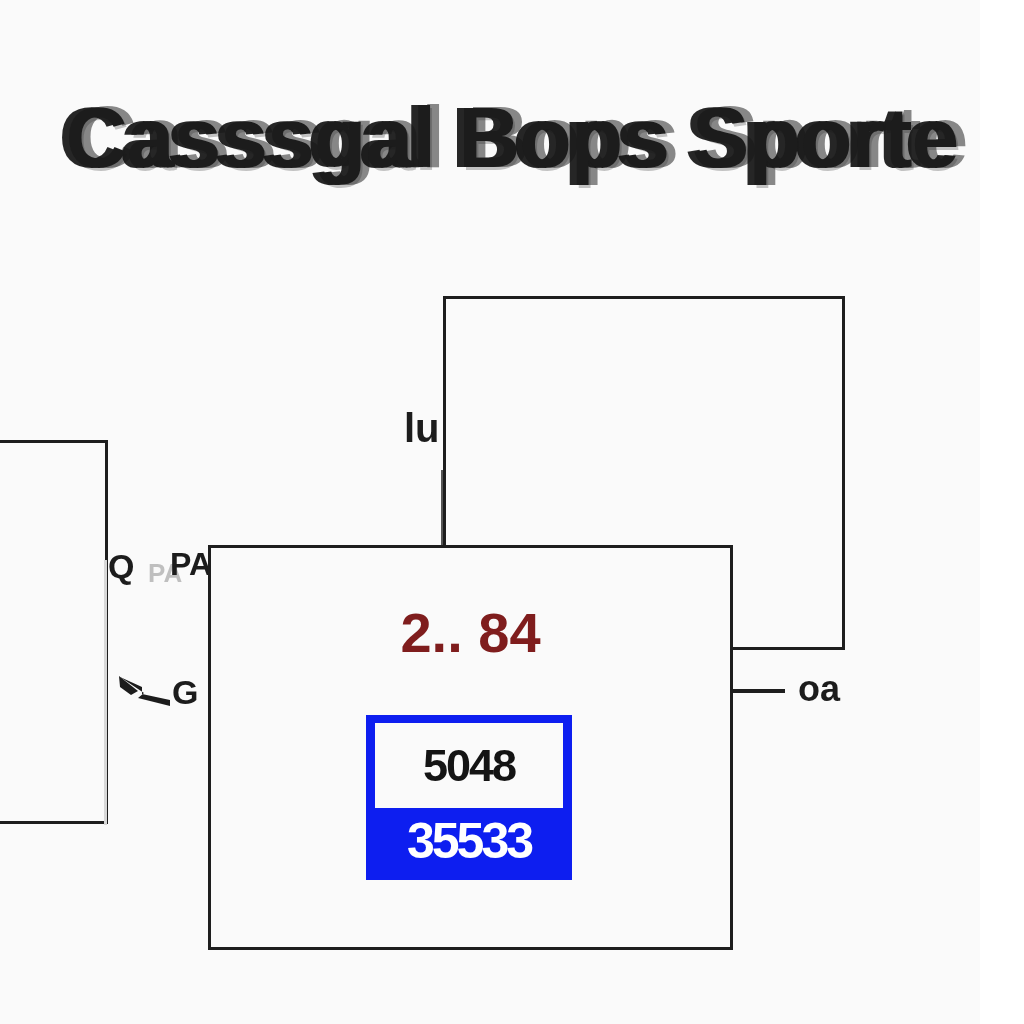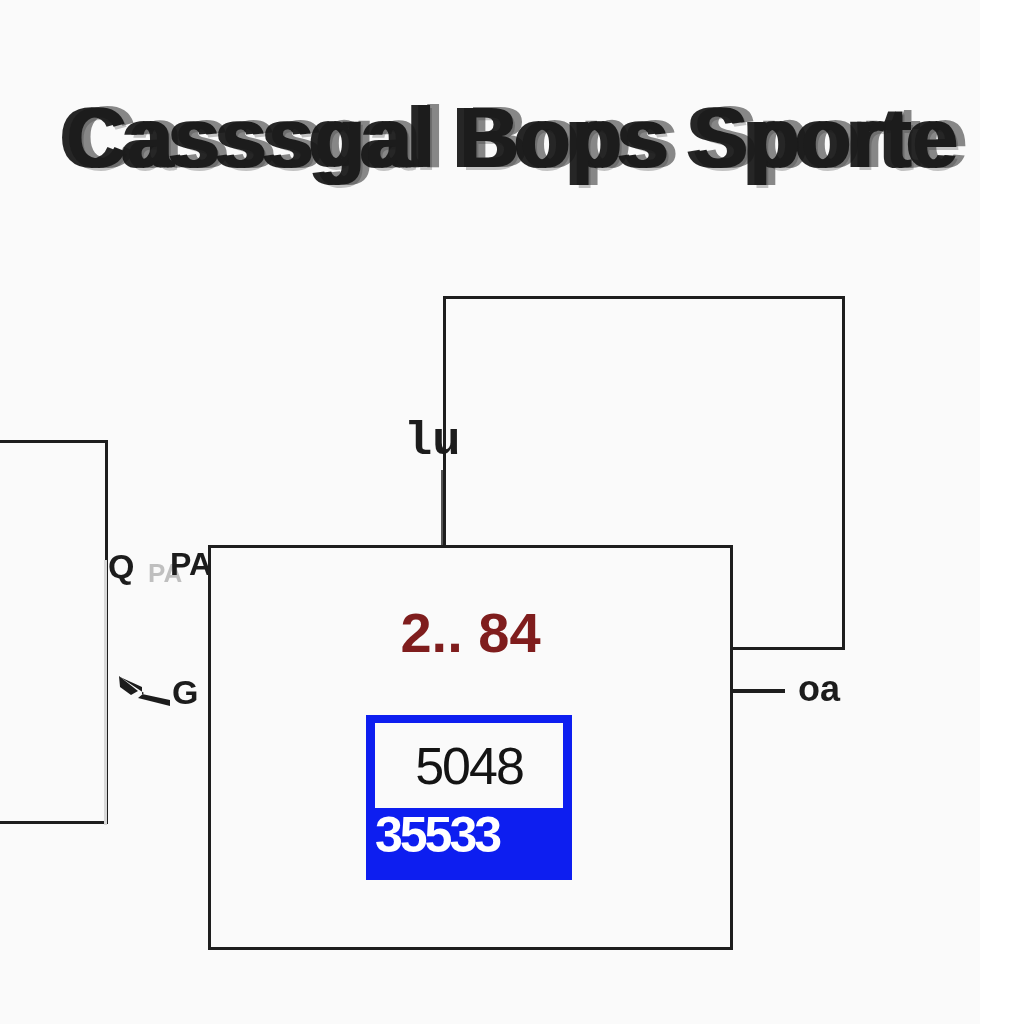--- a/index.html
+++ b/index.html
@@ -113,21 +113,21 @@
 
   
   .label {
     position: absolute;
     font-size: 34px;
     font-weight: bold;
     color: #1c1c1c;
     white-space: nowrap;
     line-height: 1;
   }
-  #label-lu   { left: 404px; top: 418px; font-size: 47px; font-family: Liberation Mono, monospace; }
+  #label-lu   { left: 404px; top: 408px; font-size: 40px; }
   #label-q    { left: 108px; top: 549px; }
   #label-pa   { left: 170px; top: 548px; font-size: 32px; }
   #label-pa-ghost {
     left: 148px; top: 560px;
     font-size: 26px; opacity: 0.35; color: #555;
   }
   #label-g    { left: 172px; top: 675px; }
   #label-oo   { left: 798px; top: 671px; font-size: 36px; text-align: right; }
 
   
@@ -169,30 +169,30 @@
     width: 188px;
     height: 85px;
     background: #fafafa;
     box-sizing: border-box;
     display: flex;
     align-items: center;
     justify-content: center;
     overflow: hidden;
   }
   #panel-white-value {
-    font-size: 52px;
-    font-weight: normal;
+    font-size: 45px;
+    font-weight: bold;
     color: #141414;
     letter-spacing: -2px;
     line-height: 1;
   }
   #panel-blue-value {
-    margin-top: 2px;
+    margin-top: 8px;
     width: 188px;
-    text-align: left;
+    text-align: center;
     font-size: 50px;
     font-weight: bold;
     color: #ffffff;
     letter-spacing: -3px;
     line-height: 1;
   }
 </style>
 </head>
 <body>
 

